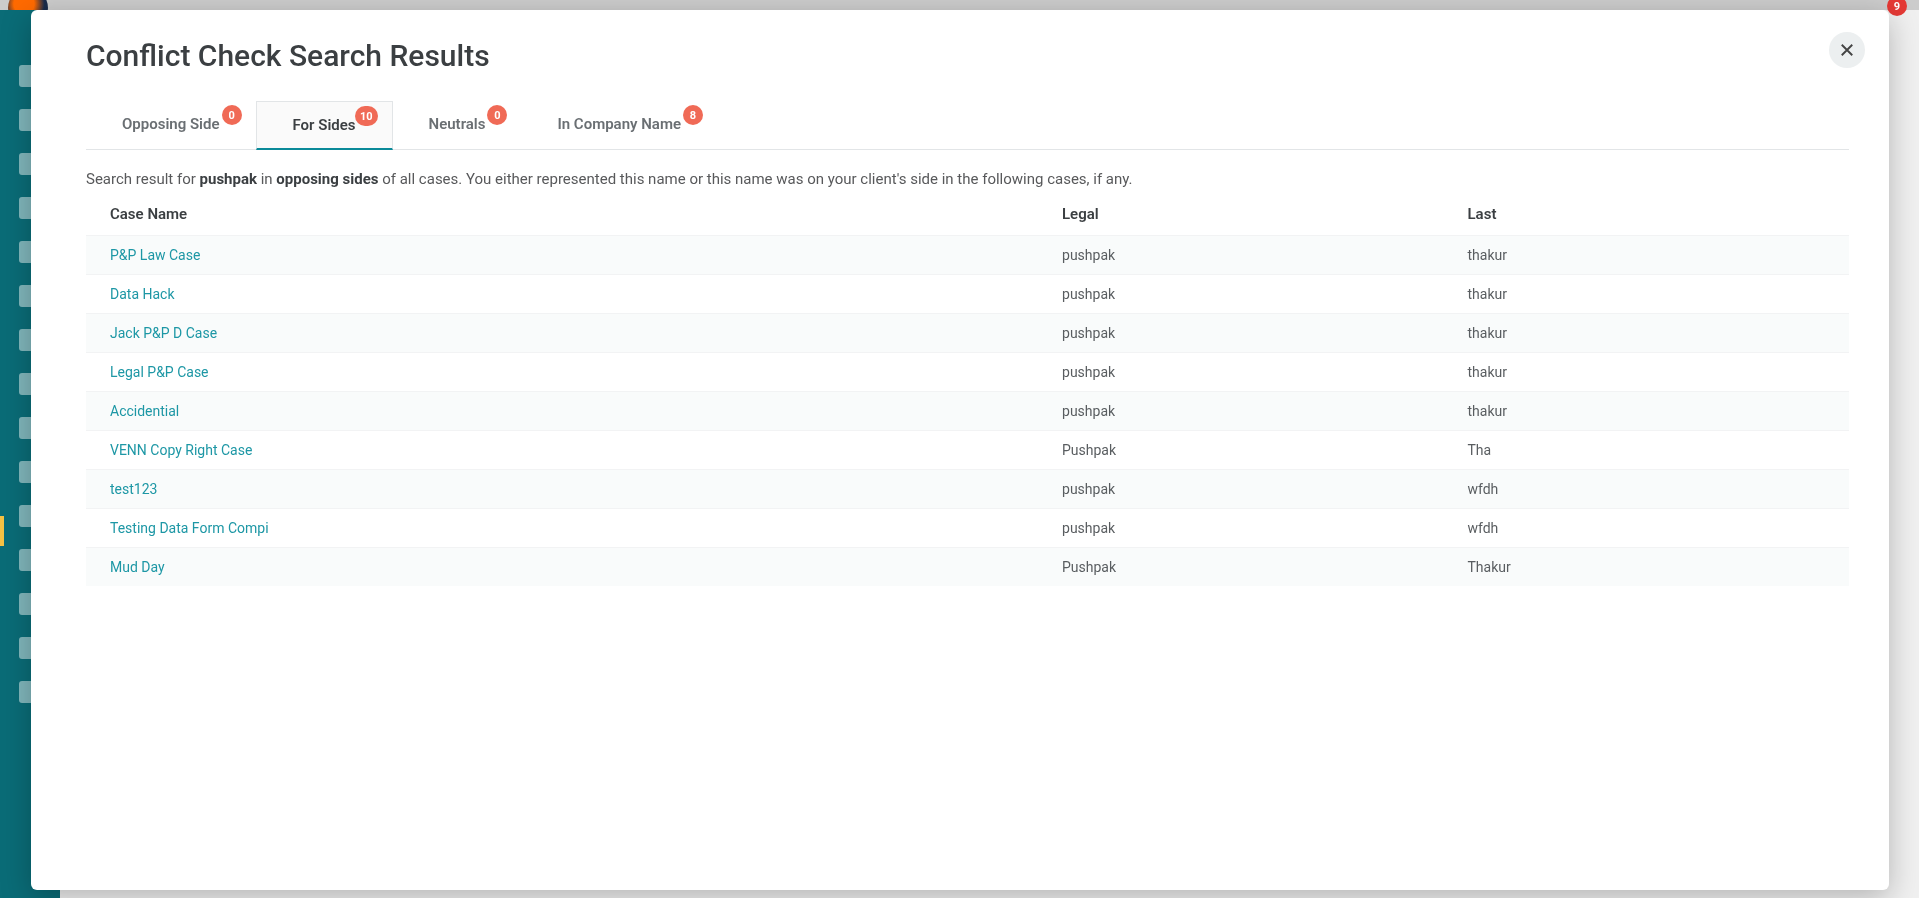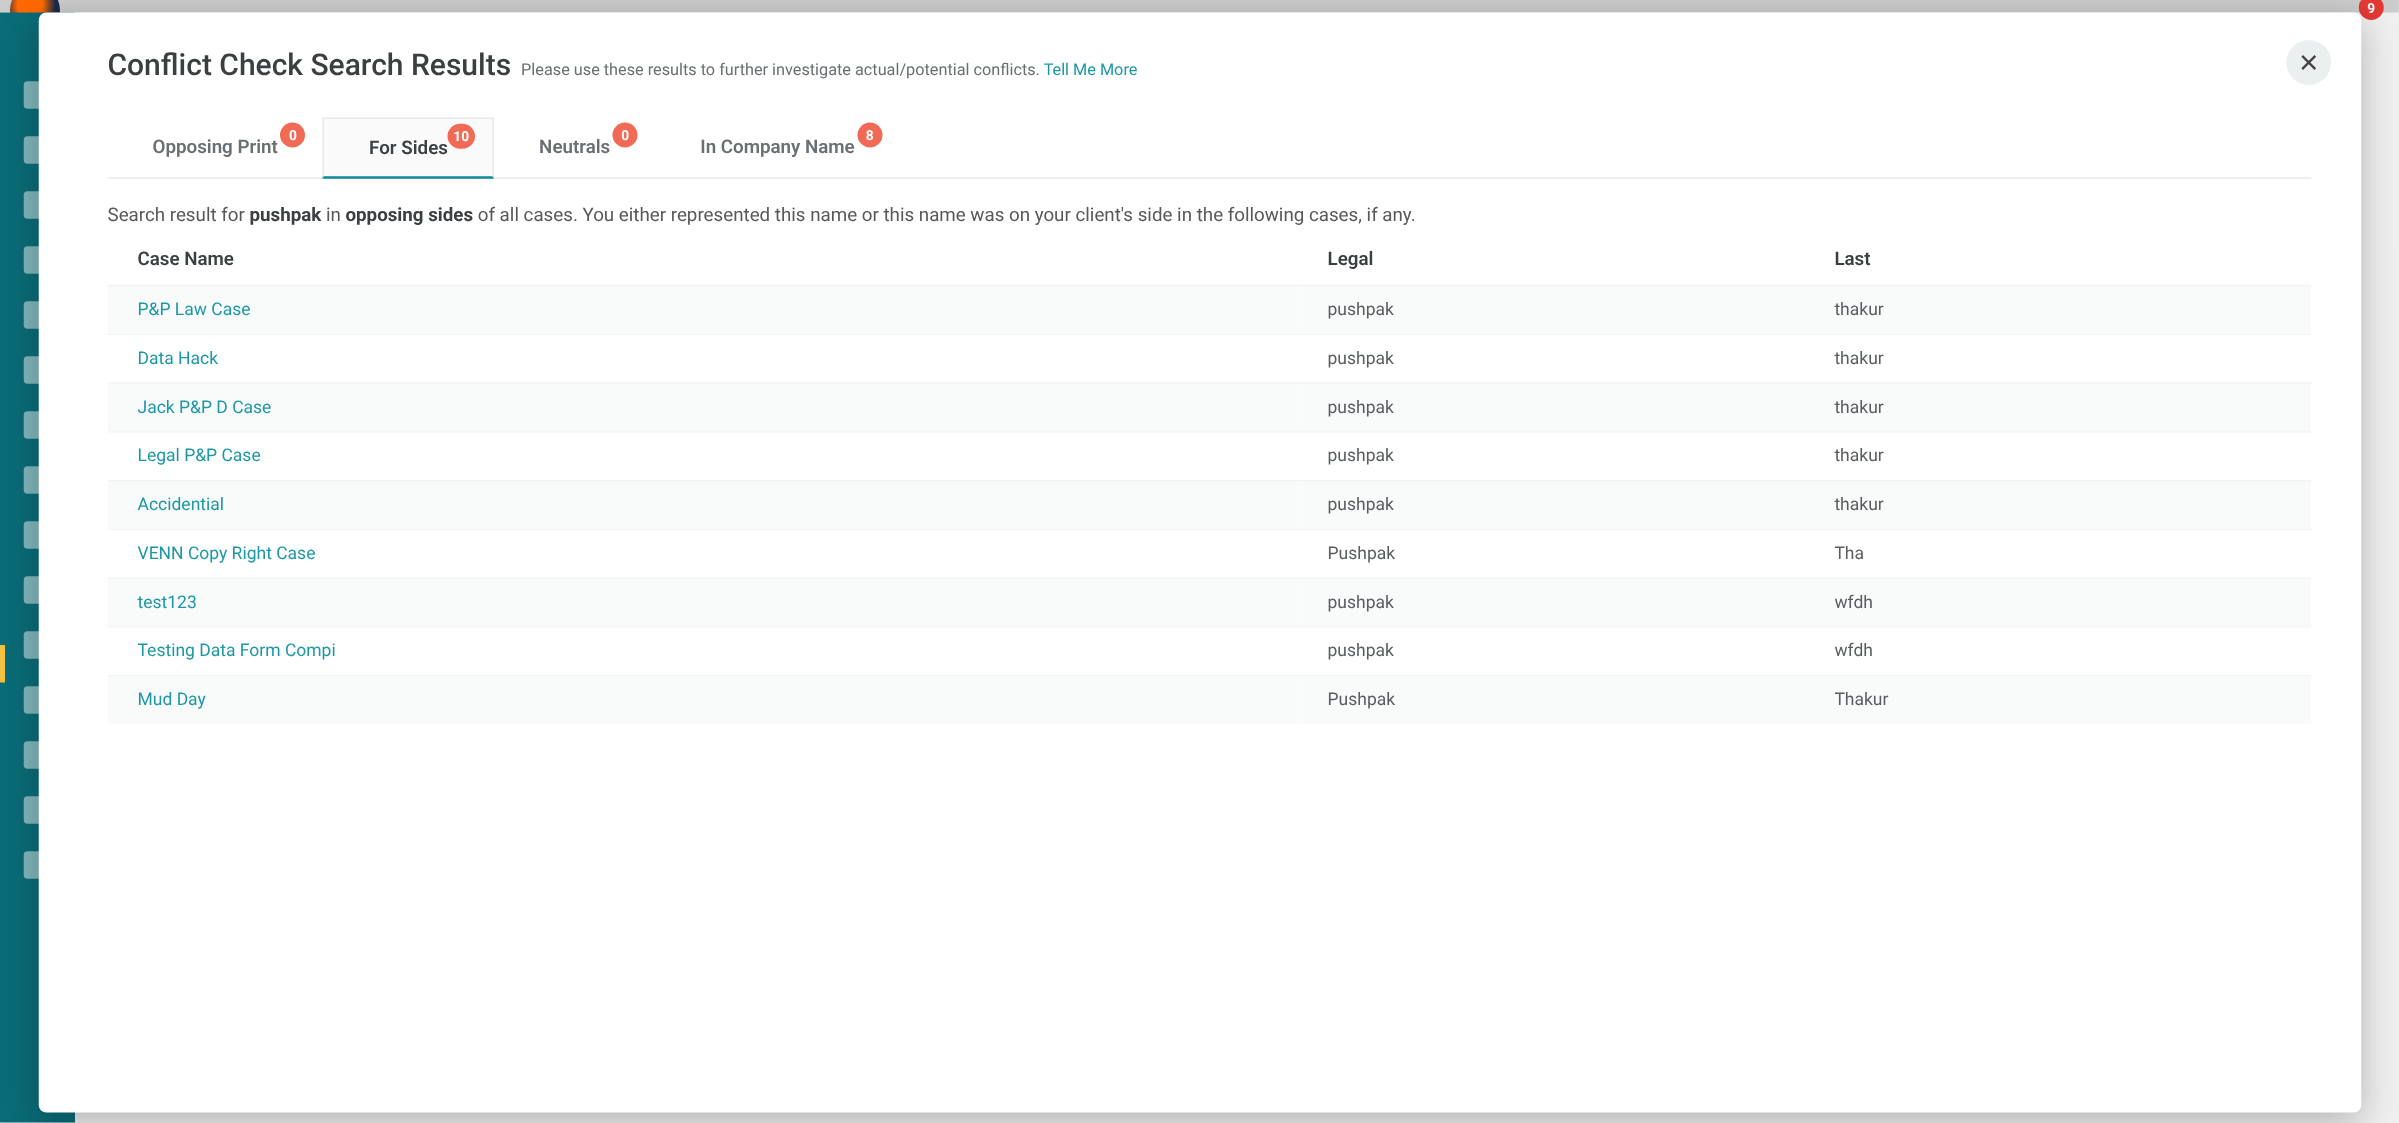--- a/index.html
+++ b/index.html
@@ -56,21 +56,21 @@
   }
   .close-btn {
     position: absolute; top: 22px; right: 24px;
     width: 36px; height: 36px; border-radius: 50%;
     background: #eceff0; border: none; cursor: pointer;
     display:flex; align-items:center; justify-content:center;
   }
   .close-btn svg { width: 18px; height: 18px; stroke: #444; stroke-width: 2.5; }
 
   .modal-header { display: flex; align-items: baseline; gap: 8px; flex-wrap: wrap; margin-bottom: 28px; padding-right: 60px; }
-  .modal-title { font-size: 24px; font-weight: 500; color: #3b3f42; }
+  .modal-title { font-size: 30px; font-weight: 500; color: #3b3f42; }
   .modal-sub { font-size: 13px; color: #6a6f73; }
   .modal-sub a { color: #1d97a5; text-decoration: none; }
 
   .print-row { display:flex; justify-content:flex-end; margin-bottom: 4px; }
   .print-btn {
     background: #0a8a99; color: #fff; border: none; border-radius: 4px;
     padding: 7px 18px; font-size: 16px; font-weight: 500; cursor: pointer;
     display: inline-flex; align-items: center; gap: 8px;
   }
   .print-btn svg { width: 20px; height: 20px; fill: #fff; }
@@ -150,28 +150,25 @@
 <div class="modal">
 
   <button class="close-btn">
     <svg viewBox="0 0 24 24" fill="none">
         <path d="M5 5 L19 19 M19 5 L5 19"></path>
       </svg>
   </button>
 
   <div class="modal-header">
     <span class="modal-title">Conflict Check Search Results</span>
-    <span class="modal-sub">
-      <span>Please use these results to further investigate actual/potential conflicts. </span><a href="#">Tell Me More</a>
-    </span>
   </div>
 
 
   <div class="tabs" id="tabs">
-      <div class="tab"><span>Opposing Print</span><span class="badge">0</span></div>
+      <div class="tab"><span>Opposing Side</span><span class="badge">0</span></div>
       <div class="tab active"><span>For Sides</span><span class="badge">10</span></div>
       <div class="tab"><span>Neutrals</span><span class="badge">0</span></div>
       <div class="tab"><span>In Company Name</span><span class="badge">8</span></div>
     </div>
 
   <div class="scroll-pane">
 
     <p class="result-blurb">
       <span>Search result for </span><b>pushpak</b><span> in </span><b>opposing sides</b><span> of all cases. You either represented this name or this name was on your client's side in the following cases, if any.</span>
     </p>

